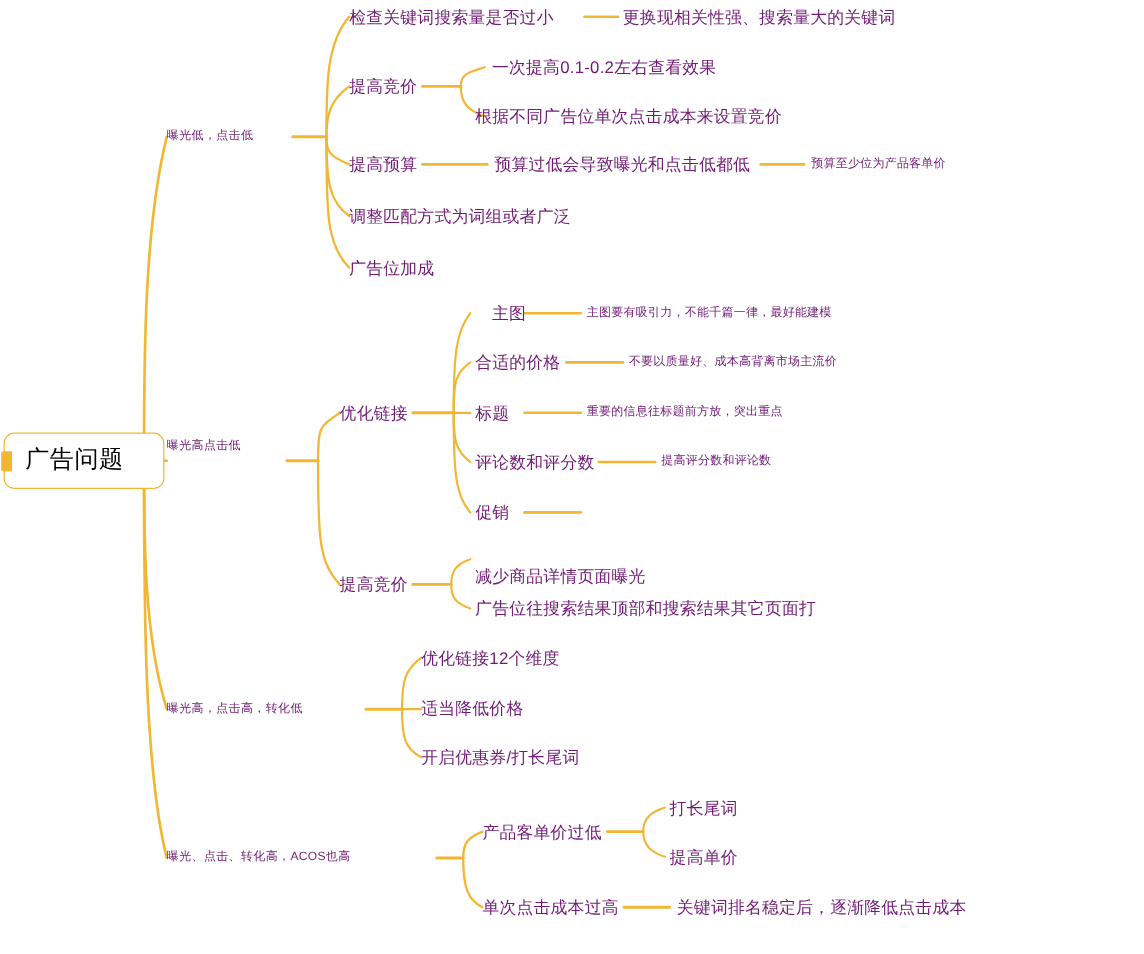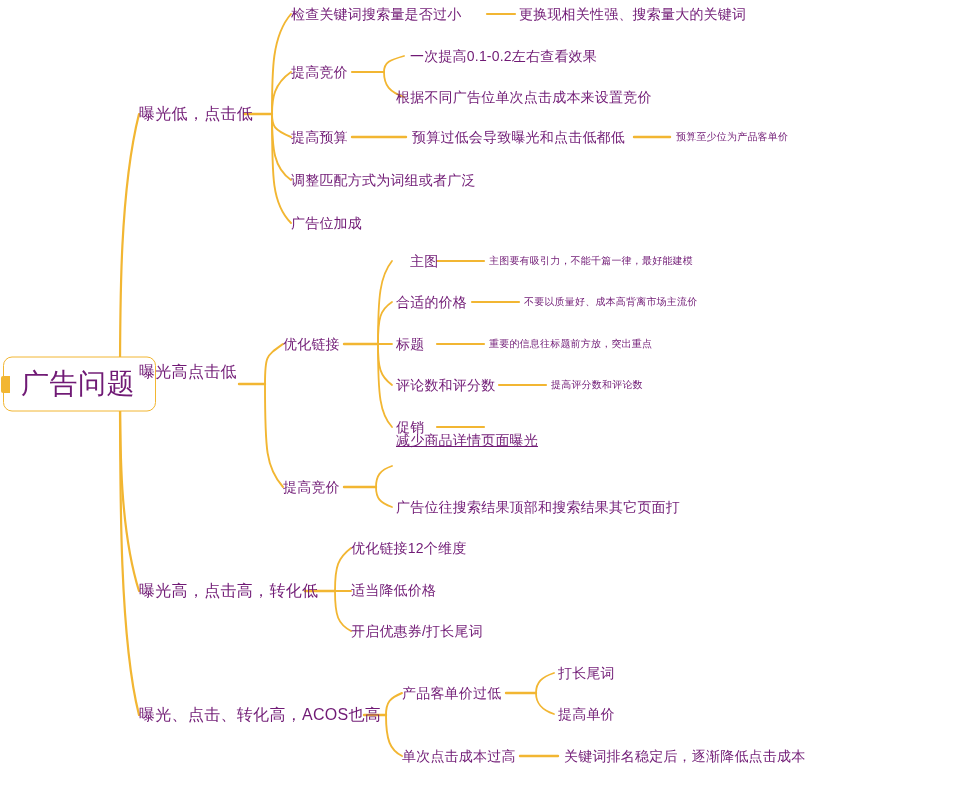--- a/index.html
+++ b/index.html
@@ -34,38 +34,38 @@
     position: absolute;
     white-space: nowrap;
     color: #701a75;
     line-height: 1;
     transform: translateY(-50%);
   }
   .node-root {
     border: 1.5px solid #f2b632;
     border-radius: 9px;
     background: #ffffff;
-    color: #701a75;
-    font-size: 28px;
-    padding: 12px 20px 13px 17px;
+    color: #000000;
+    font-size: 20px;
+    padding: 12px 33px 13px 17px;
     box-sizing: border-box;
     letter-spacing: 0.5px;
   }
   .root-tab {
     position: absolute;
     width: 9px;
     height: 17px;
     background: #f2b632;
     border-radius: 2px 0 0 2px;
     left: -3px;
     top: 50%;
     transform: translateY(-50%);
   }
   .node-l1 {
-    font-size: 16px;
+    font-size: 10px;
     letter-spacing: 0.3px;
     text-align: right;
   }
   .node-l2 {
     font-size: 14px;
     letter-spacing: 0.2px;
   }
   .node-l3 {
     font-size: 14px;
     letter-spacing: 0.2px;
@@ -240,21 +240,21 @@
   </div>
   <div class="node node-l4" style="left:551px; top:385px;">
     <span>提高评分数和评论数</span>
   </div>
   <div class="node node-l3" style="left:396px; top:427px;">
     <span>促销</span>
   </div>
   <div class="node node-l2" style="left:283px; top:487px;">
     <span>提高竞价</span>
   </div>
-  <div class="node node-l3" style="left:396px; top:440px;text-decoration:underline;">
+  <div class="node node-l3" style="left:396px; top:480px;">
     <span>减少商品详情页面曝光</span>
   </div>
   <div class="node node-l3" style="left:396px; top:507px;">
     <span>广告位往搜索结果顶部和搜索结果其它页面打</span>
   </div>
 
   <div class="node node-l1" style="left:139px; top:591px;">
     <span>曝光高，点击高，转化低</span>
   </div>
   <div class="node node-l2" style="left:351px; top:548px;">

